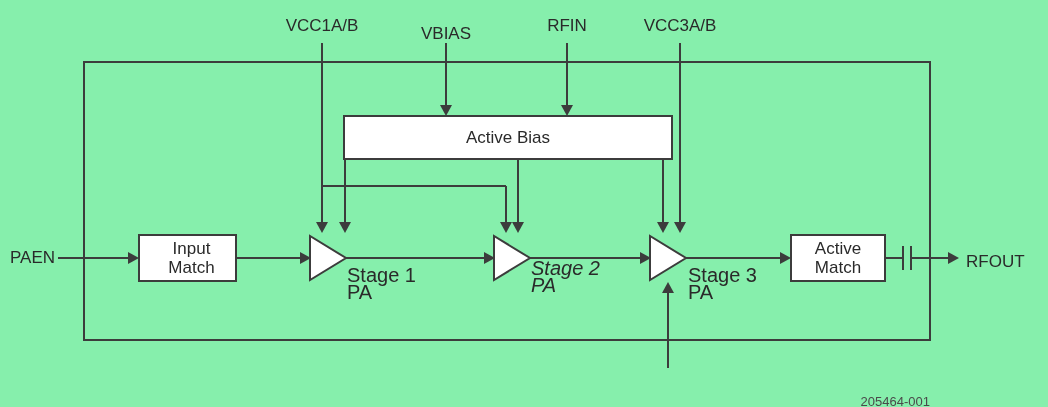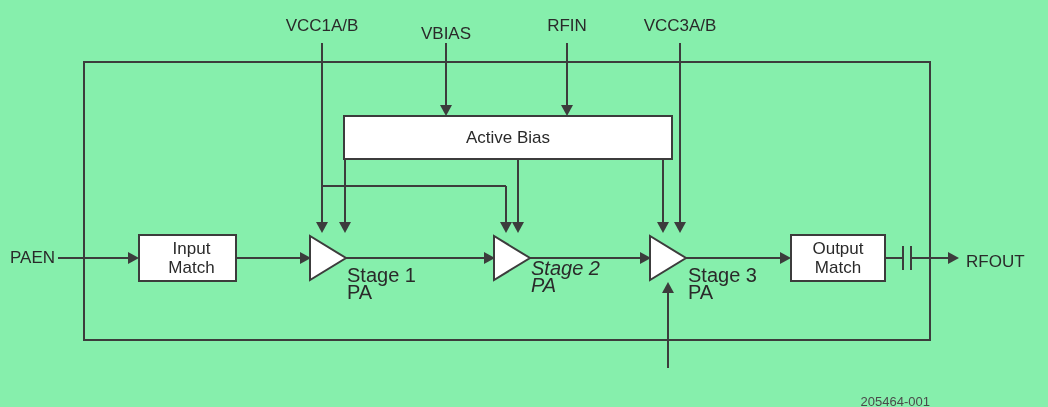--- a/index.html
+++ b/index.html
@@ -122,21 +122,21 @@
   <div class="block" style="left:138px; top:234px; width:99px; height:48px;padding-left:8px;">
     <span>Input</span>
     <span>Match</span>
   </div>
 
   <div class="block" style="left:343px; top:115px; width:330px; height:45px;">
     <span>Active Bias</span>
   </div>
 
   <div class="block" style="left:790px; top:234px; width:96px; height:48px;">
-    <span>Output</span>
+    <span>Active</span>
     <span>Match</span>
   </div>
 
   <div class="stage-label" style="left:347px; top:267px;">
     <div>Stage 1</div>
     <div>PA</div>
   </div>
   <div class="stage-label" style="left:531px; top:260px;font-style:italic;">
     <div>Stage 2</div>
     <div>PA</div>

